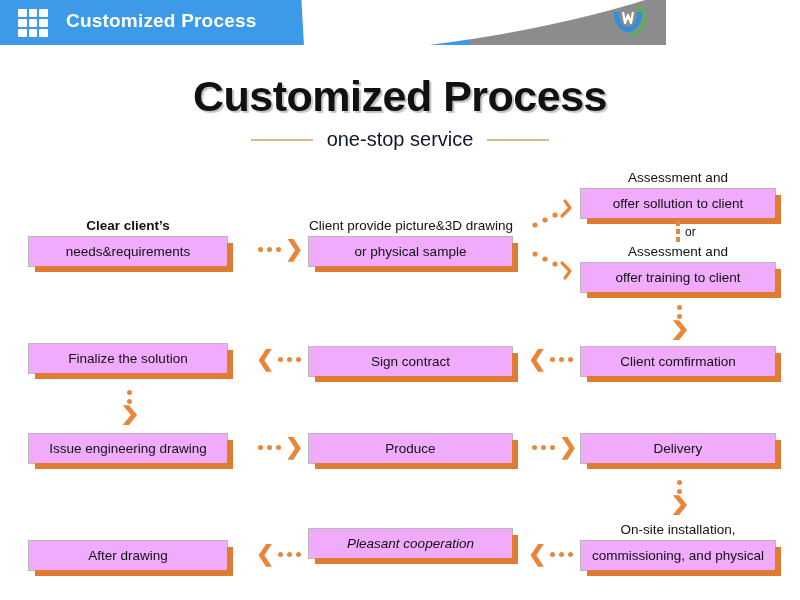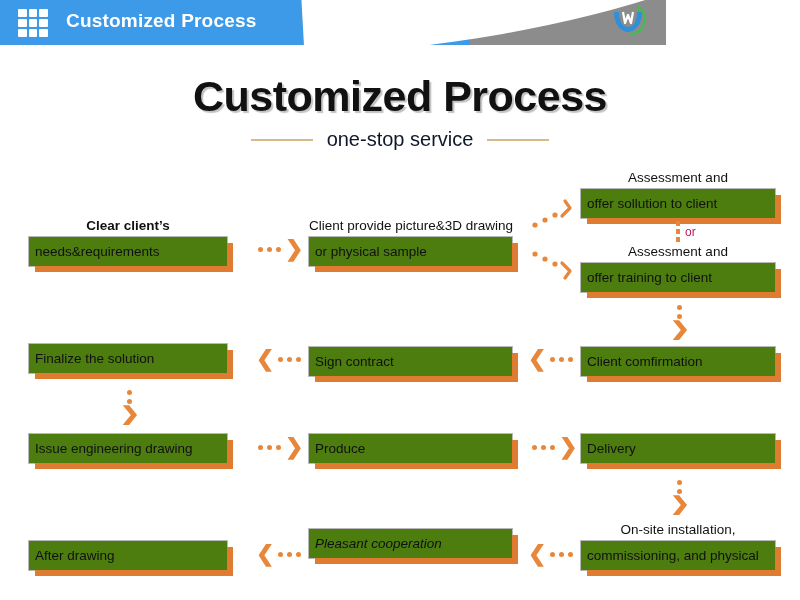--- a/index.html
+++ b/index.html
@@ -67,24 +67,24 @@
     position: absolute; left: 0; top: 128px; width: 800px;
     display: flex; align-items: center; justify-content: center; gap: 14px;
   }
   .sub-rule { width: 62px; height: 2px; background: #d8b98c; }
   .subtitle { font-size: 20px; color: #0f172a; }
 
   
   .node { position: absolute; }
   .node .box {
     position: relative;
-    background: #4d7c0f;
+    background: #f0abfc;
     border: 1px solid #b9b9b9;
     height: 31px;
-    display: flex; align-items: center; justify-content: flex-start;
+    display: flex; align-items: center; justify-content: center;
   }
   .node .box::after {
     content: ""; position: absolute;
     left: 6px; right: -6px; bottom: -6px; height: 6px;
     background: #e07c31;
   }
   .node .box::before {
     content: ""; position: absolute;
     right: -6px; top: 6px; bottom: -6px; width: 6px;
     background: #e07c31;
@@ -121,21 +121,21 @@
   }
   .arrow-diag { position: absolute; }
   .arrow-diag svg { display: block; }
 
   .or-divider {
     position: absolute;
     display: flex; align-items: center; gap: 5px;
   }
   .or-dots { display: flex; flex-direction: column; gap: 3px; }
   .or-dots span { width: 4px; height: 5px; background: #e8873a; display:block; }
-  .or-label { font-size: 12px; color: #be185d; }
+  .or-label { font-size: 12px; color: #0f172a; }
 </style>
 </head>
 <body>
 
 <div id="stage">
 
   <div class="header">
     <div class="header-blue"></div>
     <div class="header-swoosh-gray"></div>
     <div class="header-swoosh-white"></div>

